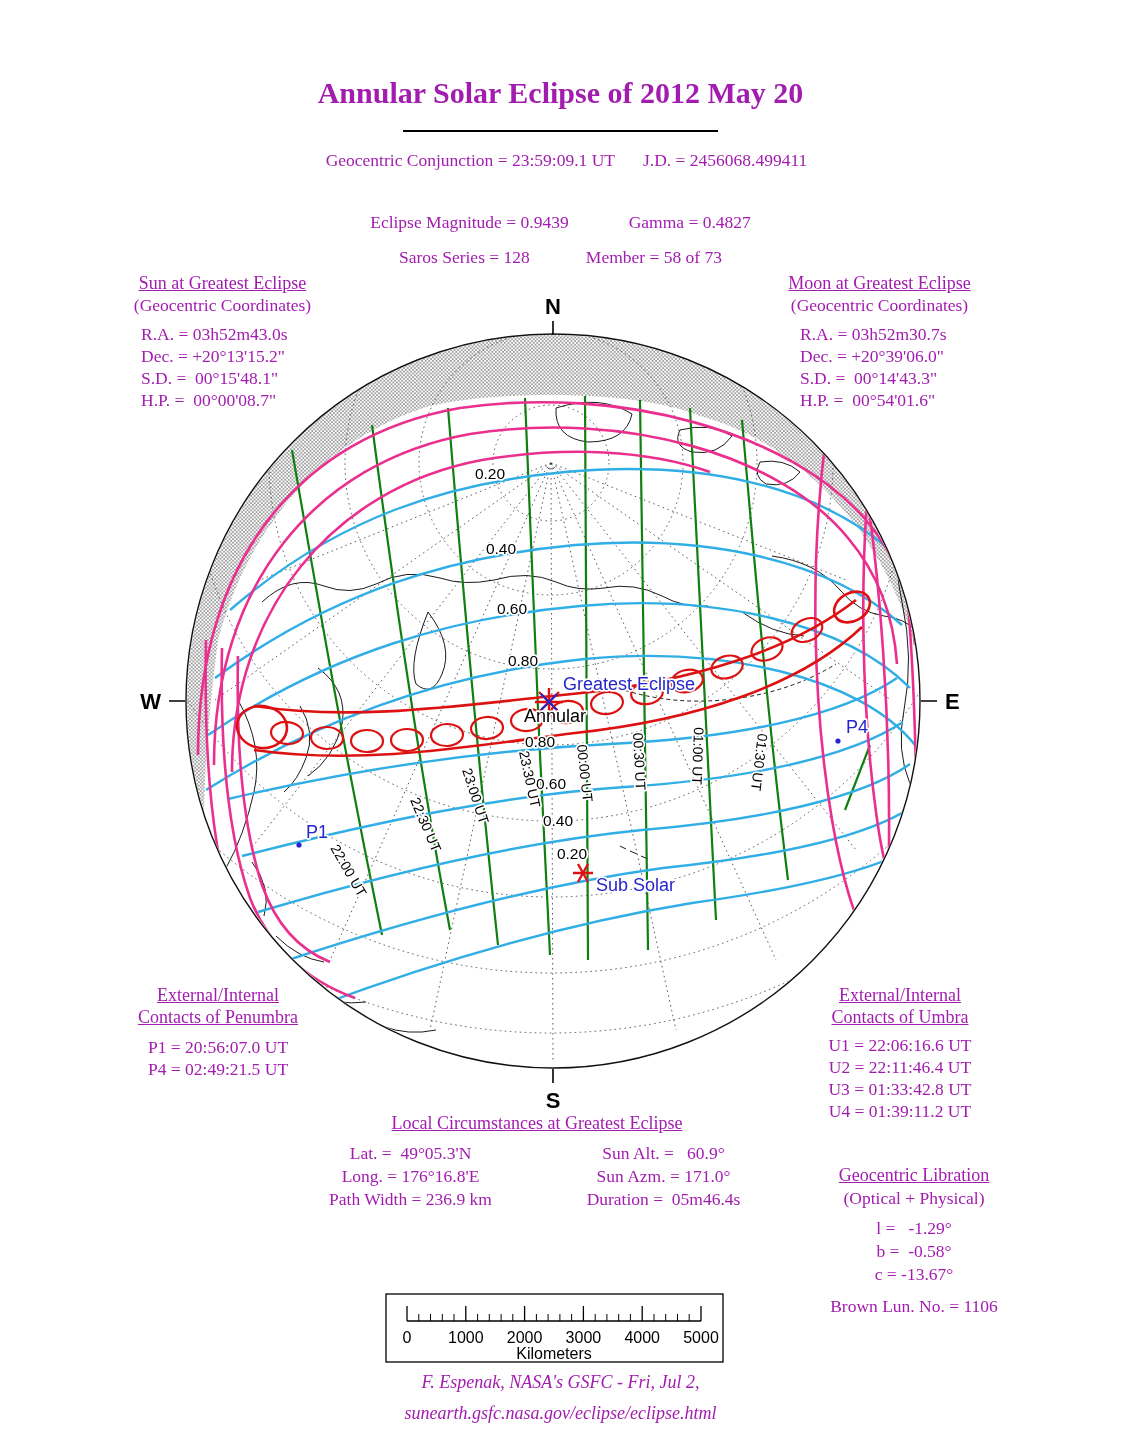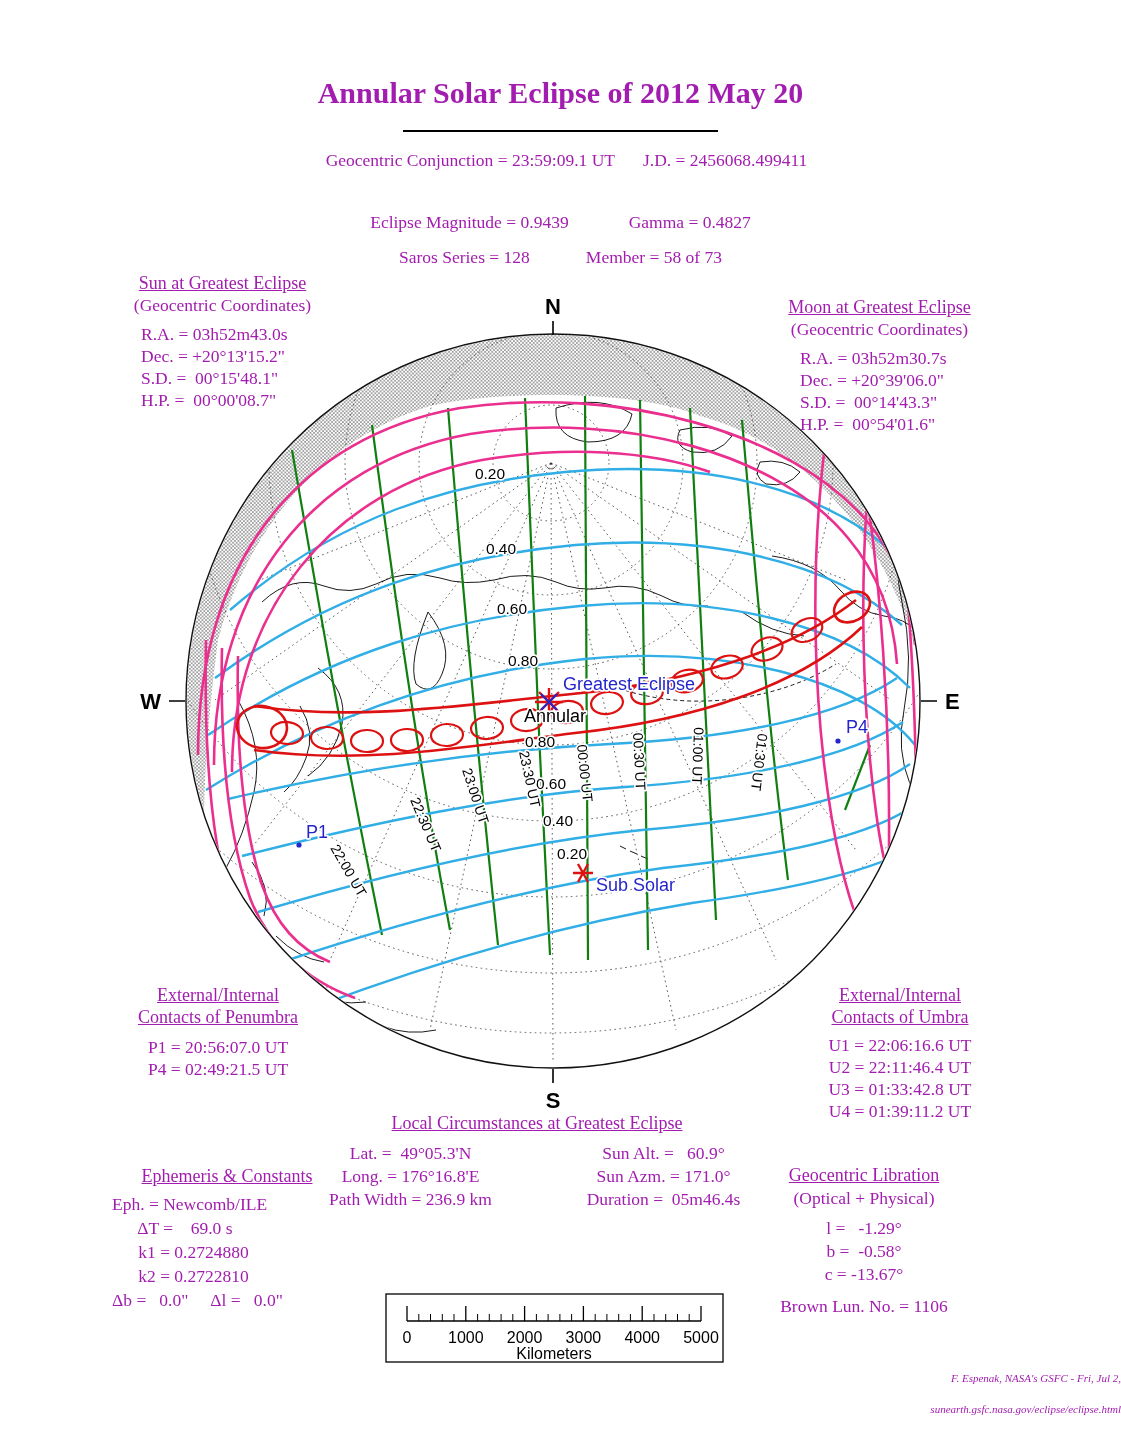--- a/index.html
+++ b/index.html
@@ -18,21 +18,21 @@
   .blk{font-size:17.5px;line-height:22px;}
   .blk .bt{font-size:18px;}
   .rows-left{white-space:pre;}
   .map-svg{left:0;top:0;width:1121px;height:1452px;}
   .halo{stroke:#ffffff;stroke-width:3.5px;paint-order:stroke;stroke-linejoin:round;}
   .maplbl{font-family:"Liberation Sans", sans-serif;font-size:18px;}
   .ctlbl{font-family:"Liberation Sans", sans-serif;font-size:15.5px;}
   .utlbl{font-family:"Liberation Sans", sans-serif;font-size:14px;}
   .compass{font-family:"Liberation Sans", sans-serif;font-size:22px;font-weight:bold;}
   .sclbl{font-family:"Liberation Sans", sans-serif;font-size:16px;}
-  .footer{left:0;width:1121px;text-align:right;font-size:11px;font-style:italic;}
+  .footer{left:0;width:1121px;text-align:center;font-size:18px;font-style:italic;}
   .localgrid{display:grid;grid-template-columns:253px 253px;}
   .localgrid span{text-align:center;white-space:pre;line-height:23px;}
   .mt7{}
 </style>
 </head>
 <body>
 
 <div class="page">
 
   <div class="abs title">Annular Solar Eclipse of  2012 May 20</div>
@@ -56,21 +56,21 @@
   <div class="abs blk" style="left:105px;top:272px;width:235px;">
     <div class="ctr bt u">Sun at Greatest Eclipse</div>
     <div class="ctr">(Geocentric Coordinates)</div>
     <div style="height:7px;"></div>
     <div class="rows-left" style="padding-left:36px;">R.A. = 03h52m43.0s</div>
     <div class="rows-left" style="padding-left:36px;">Dec. = +20°13'15.2"</div>
     <div class="rows-left" style="padding-left:36px;">S.D. =  00°15'48.1"</div>
     <div class="rows-left" style="padding-left:36px;">H.P. =  00°00'08.7"</div>
   </div>
 
-  <div class="abs blk" style="left:762px;top:272px;width:235px;margin-top:24px;">
+  <div class="abs blk" style="left:762px;top:272px;width:235px;">
     <div class="ctr bt u">Moon at Greatest Eclipse</div>
     <div class="ctr">(Geocentric Coordinates)</div>
     <div style="height:7px;"></div>
     <div class="rows-left" style="padding-left:38px;">R.A. = 03h52m30.7s</div>
     <div class="rows-left" style="padding-left:38px;">Dec. = +20°39'06.0"</div>
     <div class="rows-left" style="padding-left:38px;">S.D. =  00°14'43.3"</div>
     <div class="rows-left" style="padding-left:38px;">H.P. =  00°54'01.6"</div>
   </div>
 
   <svg class="abs map-svg" viewBox="0 0 1121 1452">
@@ -272,31 +272,22 @@
     <div class="localgrid">
       <span>Lat. =  49°05.3'N</span>
       <span>Sun Alt. =   60.9°</span>
       <span>Long. = 176°16.8'E</span>
       <span>Sun Azm. = 171.0°</span>
       <span class="mt7">Path Width = 236.9 km</span>
       <span class="mt7">Duration =  05m46.4s</span>
     </div>
   </div>
 
-  <div class="abs blk" style="left:112px;top:1164px;width:230px;line-height:24px;">
-    <div class="ctr bt u">Ephemeris &amp; Constants</div>
-    <div style="height:4px;"></div>
-    <div class="rows-left">Eph. = Newcomb/ILE</div>
-    <div class="rows-left">      ΔT =    69.0 s</div>
-    <div class="rows-left">      k1 = 0.2724880</div>
-    <div class="rows-left">      k2 = 0.2722810</div>
-    <div class="rows-left">Δb =   0.0"     Δl =   0.0"</div>
-  </div>
-
-  <div class="abs blk ctr" style="left:749px;top:1164px;width:230px;line-height:23px;">
+
+  <div class="abs blk ctr" style="left:799px;top:1164px;width:230px;line-height:23px;">
     <div class="bt u">Geocentric Libration</div>
     <div>(Optical + Physical)</div>
     <div style="height:7px;"></div>
     <div class="rows-left">l =   -1.29°</div>
     <div class="rows-left">b =  -0.58°</div>
     <div class="rows-left">c = -13.67°</div>
     <div style="height:9px;"></div>
     <div>Brown Lun. No. = 1106</div>
   </div>
 

